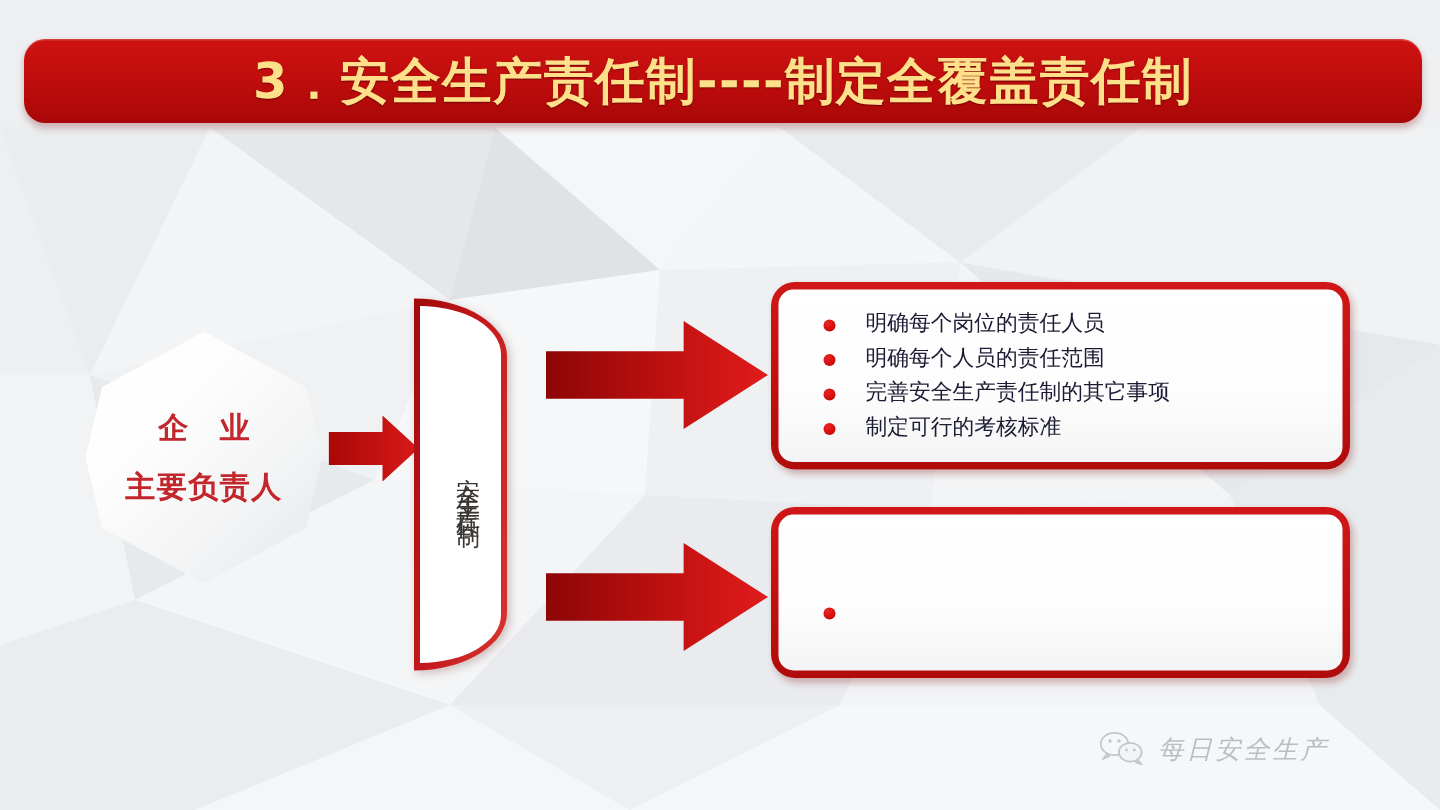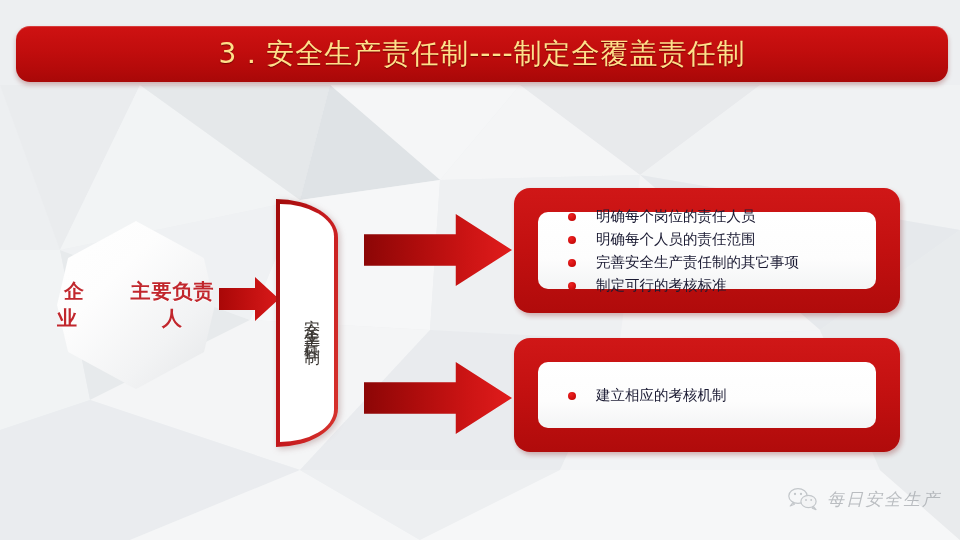--- a/index.html
+++ b/index.html
@@ -20,38 +20,38 @@
   
   #title-bar{
     position:absolute;left:16px;top:26px;width:932px;height:56px;
     border-radius:14px;
     background:linear-gradient(180deg,#cf1212 0%,#c10d0d 45%,#b50a0a 75%,#a80808 100%);
     box-shadow:0 3px 5px rgba(120,0,0,.28), inset 0 1px 0 rgba(255,255,255,.18);
     display:flex;align-items:center;justify-content:center;
   }
   #title-text{
     font-family:"DejaVu Sans","Liberation Sans",sans-serif;
-    font-size:28px;font-weight:normal;letter-spacing:1px;
+    font-size:33px;font-weight:bold;letter-spacing:1px;
     color:#ffe08a;
     text-shadow:0 1px 1px rgba(90,0,0,.75);
     white-space:nowrap;
   }
 
   
   #hexagon{
     position:absolute;left:57px;top:221px;width:158px;height:168px;
   }
   #hexagon .hexshape{
     position:absolute;inset:0;
     background:linear-gradient(135deg,#ffffff 0%,#fdfdfd 35%,#f2f3f4 70%,#e4e6e8 100%);
     clip-path:polygon(50% 0%,93% 22%,100% 50%,93% 78%,50% 100%,7% 78%,0% 50%,7% 22%);
     filter:drop-shadow(2px 3px 4px rgba(120,125,130,.35));
   }
   #hexagon .hextext{
-    position:absolute;inset:0;display:flex;flex-direction:row;
+    position:absolute;inset:0;display:flex;flex-direction:column;
     align-items:center;justify-content:center;gap:12px;
   }
   .hex-line{
     font-family:"DejaVu Sans","Liberation Sans",sans-serif;
     font-weight:bold;color:#c1272d;font-size:20px;
     text-shadow:0 1px 1px rgba(255,255,255,.9);
   }
   .hex-line.l1{letter-spacing:7px;text-indent:7px;}
   .hex-line.l2{letter-spacing:1px;text-align:center;}
 
@@ -99,21 +99,21 @@
     filter:drop-shadow(2px 3px 3px rgba(120,0,0,.28));
   }
   #arrow-top{left:364px;top:214px;}
   #arrow-bottom{left:364px;top:362px;}
 
   
   .content-box{
     position:absolute;
     border-radius:16px;
     background:linear-gradient(180deg,#d01717 0%,#c21010 50%,#b00b0b 100%);
-    padding:24px;
+    padding:5px;
     box-sizing:border-box;
     box-shadow:2px 3px 5px rgba(130,20,20,.3);
   }
   .content-box .inner{
     width:100%;height:100%;
     background:linear-gradient(180deg,#ffffff 0%,#fdfdfd 60%,#f3f4f5 100%);
     border-radius:10px;
     box-sizing:border-box;
     display:flex;flex-direction:column;justify-content:center;
     padding:6px 10px 6px 22px;
@@ -134,21 +134,21 @@
   ul.bullets li .dot{
     position:absolute;left:8px;top:8px;width:8px;height:8px;
     border-radius:50%;
     background:radial-gradient(circle at 35% 30%,#ee2222,#bb0000);
   }
   #box-bottom ul.bullets li{line-height:27px;}
   #box-bottom ul.bullets li .dot{top:10px;}
 
   
   #watermark{
-    position:absolute;left:788px;top:487px;
+    position:absolute;left:733px;top:487px;
     display:flex;align-items:flex-end;gap:9px;
     opacity:.55;
   }
   #wechat-icon{width:30px;height:24px;position:relative;}
   #watermark-text{
     font-family:"DejaVu Sans","Liberation Sans",sans-serif;
     font-size:17px;color:#8a8f95;letter-spacing:2px;font-style:italic;
     white-space:nowrap;
   }
 </style>
@@ -219,21 +219,21 @@
         <li><span class="dot"></span><span>明确每个人员的责任范围</span></li>
         <li><span class="dot"></span><span>完善安全生产责任制的其它事项</span></li>
         <li><span class="dot"></span><span>制定可行的考核标准</span></li>
       </ul>
     </div>
   </div>
 
   <div id="box-bottom" class="content-box">
     <div class="inner">
       <ul class="bullets">
-        <li><span class="dot"></span><span>建立相应的考核机制</span></li>
+        <li><span class="dot"></span></li>
       </ul>
     </div>
   </div>
 
   <div id="watermark">
     <div id="wechat-icon">
       <svg viewBox="0 0 30 24" width="30" height="24" xmlns="http://www.w3.org/2000/svg">
         <ellipse cx="10" cy="9" rx="9.2" ry="7.4" fill="none" stroke="#9aa0a6" stroke-width="1.2"></ellipse>
         <path d="M5 15.5 L2.2 19 L6.4 17.2 Z" fill="none" stroke="#9aa0a6" stroke-width="1.2" stroke-linejoin="round"></path>
         <circle cx="7" cy="7" r="1.15" fill="#9aa0a6"></circle>

